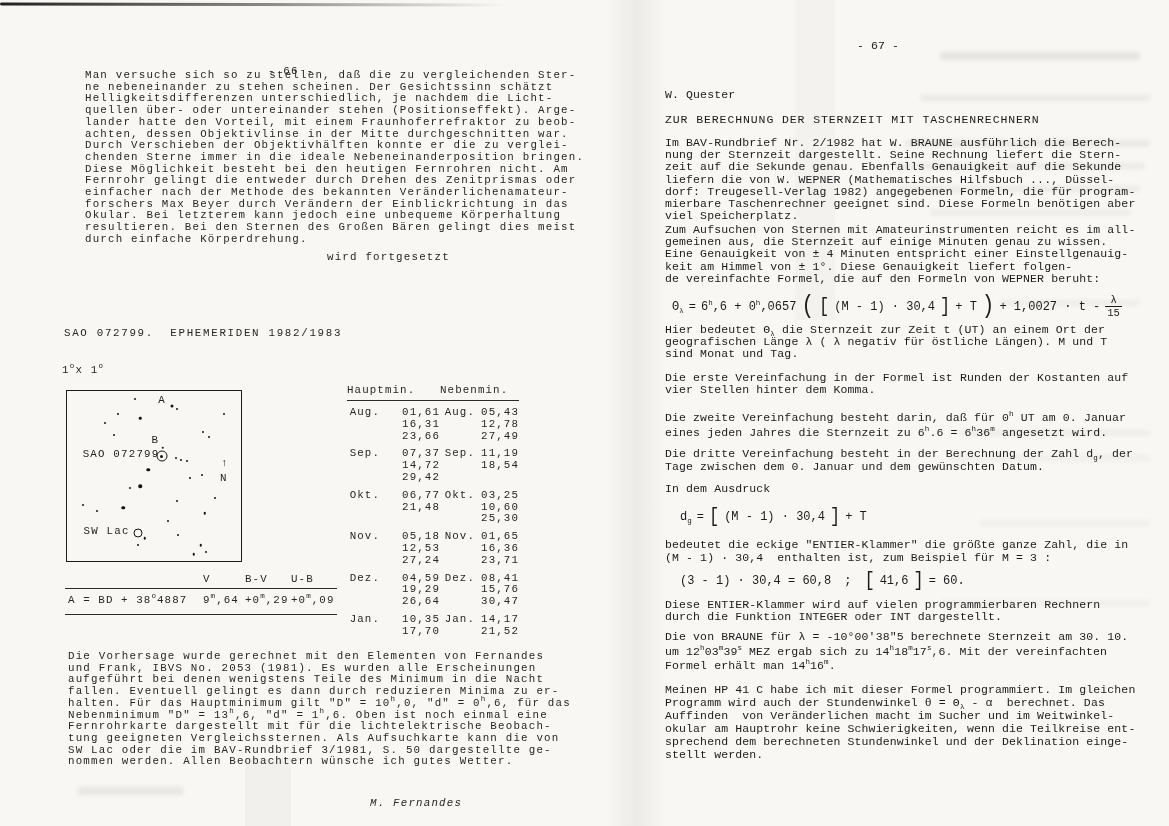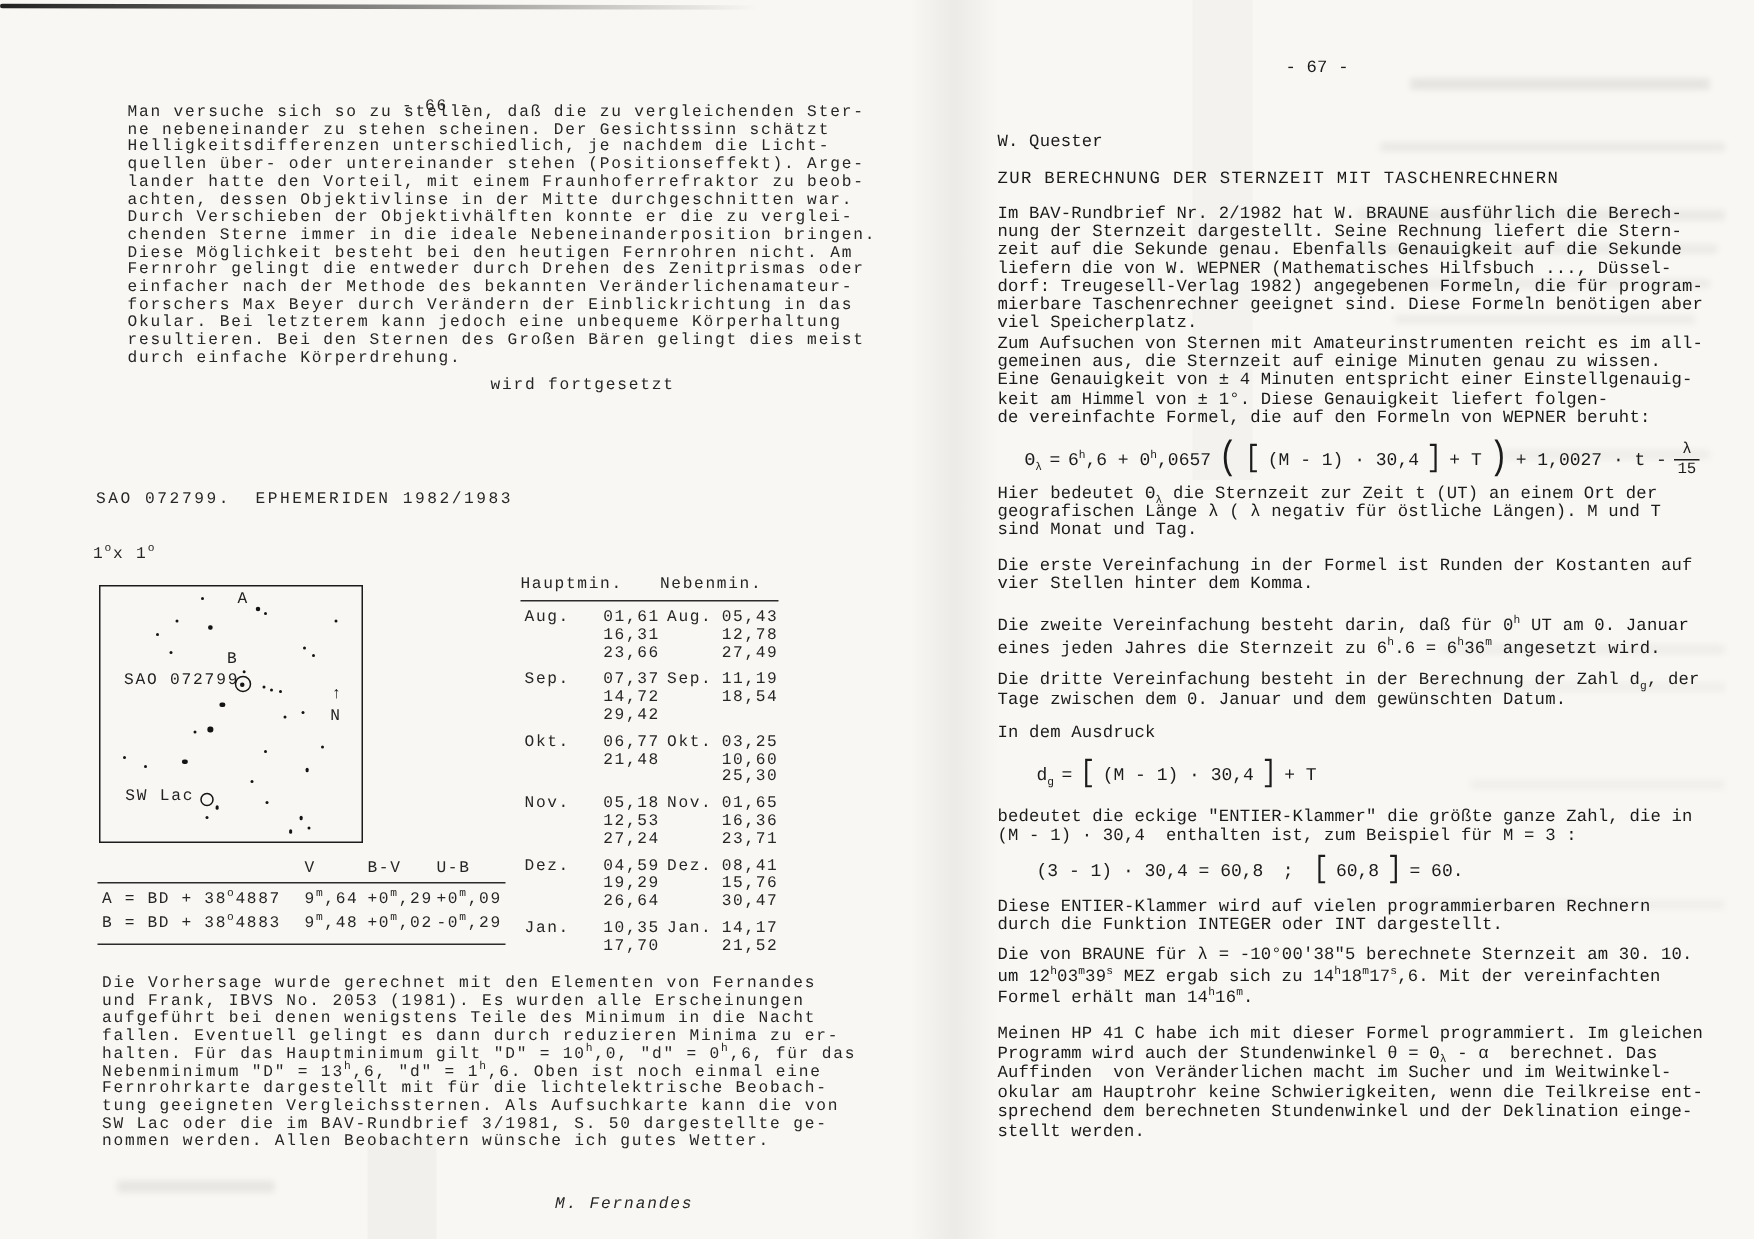--- a/index.html
+++ b/index.html
@@ -31,21 +31,21 @@
   .eph-row{display:grid;grid-template-columns:33px 60px 35px 44px;line-height:11.8px;text-align:right;}
 
   
   .mag{position:absolute;left:65px;top:573px;font-size:10.8px;letter-spacing:1.1px;color:#262626;width:272px;}
   .mag-head{display:grid;grid-template-columns:138px 42px 46px 46px;margin-bottom:3px;}
   .mag-body{border-top:1.4px solid #2b2b2b;border-bottom:1.4px solid #2b2b2b;padding:4px 0 5px;}
   .mag-row{display:grid;grid-template-columns:138px 42px 46px 46px;line-height:15.5px;}
   .mag-row .nm{padding-left:3px;}
 
   
-  .formula{position:absolute;display:flex;align-items:center;gap:5px;font-size:12px;color:#1b1b1b;white-space:pre;margin-left:11px;}
+  .formula{position:absolute;display:flex;align-items:center;gap:5px;font-size:12px;color:#1b1b1b;white-space:pre;}
   .formula .bigb{font-size:17px;font-weight:400;line-height:1;transform:scaleY(1.2);}
   .formula .paren{font-size:21px;transform:scaleY(1.25);}
   .frac{display:inline-flex;flex-direction:column;align-items:center;font-size:10.5px;line-height:1.15;}
   .frac .fd{border-top:1.2px solid #1b1b1b;padding:0 2px;}
   .frac .fn{padding:0 2px;}
 
   
   .scanline-top{position:absolute;left:0;top:3px;width:505px;height:2.6px;border-radius:2px;
     background:linear-gradient(to right, rgba(15,15,15,0.92), rgba(15,15,15,0.45) 55%, rgba(15,15,15,0));
     transform:rotate(0.12deg);}
@@ -259,26 +259,20 @@
       <span>B-V</span>
       <span>U-B</span>
     </div>
     <div class="mag-body">
         <div class="mag-row">
           <span class="nm">A = BD + 38<sup>o</sup>4887</span>
           <span>9<sup>m</sup>,64</span>
           <span>+0<sup>m</sup>,29</span>
           <span>+0<sup>m</sup>,09</span>
         </div>
-        <div class="mag-row">
-          <span class="nm">B = BD + 38<sup>o</sup>4883</span>
-          <span>9<sup>m</sup>,48</span>
-          <span>+0<sup>m</sup>,02</span>
-          <span>-0<sup>m</sup>,29</span>
-        </div>
       </div>
   </div>
 
   <div class="abs p66" style="left:68px;top:651px;">Die Vorhersage wurde gerechnet mit den Elementen von Fernandes<br>und Frank, IBVS No. 2053 (1981). Es wurden alle Erscheinungen<br>aufgeführt bei denen wenigstens Teile des Minimum in die Nacht<br>fallen. Eventuell gelingt es dann durch reduzieren Minima zu er-<br>halten. Für das Hauptminimum gilt "D" = 10<sup>h</sup>,0, "d" = 0<sup>h</sup>,6, für das<br>Nebenminimum "D" = 13<sup>h</sup>,6, "d" = 1<sup>h</sup>,6. Oben ist noch einmal eine<br>Fernrohrkarte dargestellt mit für die lichtelektrische Beobach-<br>tung geeigneten Vergleichssternen. Als Aufsuchkarte kann die von<br>SW Lac oder die im BAV-Rundbrief 3/1981, S. 50 dargestellte ge-<br>nommen werden. Allen Beobachtern wünsche ich gutes Wetter.</div>
 
   <div class="abs p66" style="left:370px;top:798px;font-style:italic;">M. Fernandes</div>
 </section>
 
 <section>
   <div class="abs p67" style="left:857px;top:40px;">- 67 -</div>
@@ -326,21 +320,21 @@
     <span class="bigb">]</span>
     <span>+ T</span>
   </div>
 
   <div class="abs p67" style="left:665px;top:538px;line-height:13px;">bedeutet die eckige "ENTIER-Klammer" die größte ganze Zahl, die in<br>(M - 1) · 30,4  enthalten ist, zum Beispiel für M = 3 :</div>
 
   <div class="formula" style="left:680px;top:572px;">
     <span>(3 - 1) · 30,4 = 60,8</span>
     <span style="margin:0 8px;">;</span>
     <span class="bigb">[</span>
-    <span>60,8</span>
+    <span>41,6</span>
     <span class="bigb">]</span>
     <span>= 60.</span>
   </div>
 
   <div class="abs p67" style="left:665px;top:599px;">Diese ENTIER-Klammer wird auf vielen programmierbaren Rechnern<br>durch die Funktion INTEGER oder INT dargestellt.</div>
 
   <div class="abs p67" style="left:665px;top:630px;line-height:14.5px;">Die von BRAUNE für λ = -10°00'38"5 berechnete Sternzeit am 30. 10.<br>um 12<sup>h</sup>03<sup>m</sup>39<sup>s</sup> MEZ ergab sich zu 14<sup>h</sup>18<sup>m</sup>17<sup>s</sup>,6. Mit der vereinfachten<br>Formel erhält man 14<sup>h</sup>16<sup>m</sup>.</div>
 
   <div class="abs p67" style="left:665px;top:683px;line-height:13px;">Meinen HP 41 C habe ich mit dieser Formel programmiert. Im gleichen<br>Programm wird auch der Stundenwinkel θ = Θ<sub>λ</sub> - α  berechnet. Das<br>Auffinden  von Veränderlichen macht im Sucher und im Weitwinkel-<br>okular am Hauptrohr keine Schwierigkeiten, wenn die Teilkreise ent-<br>sprechend dem berechneten Stundenwinkel und der Deklination einge-<br>stellt werden.</div>
 </section>

